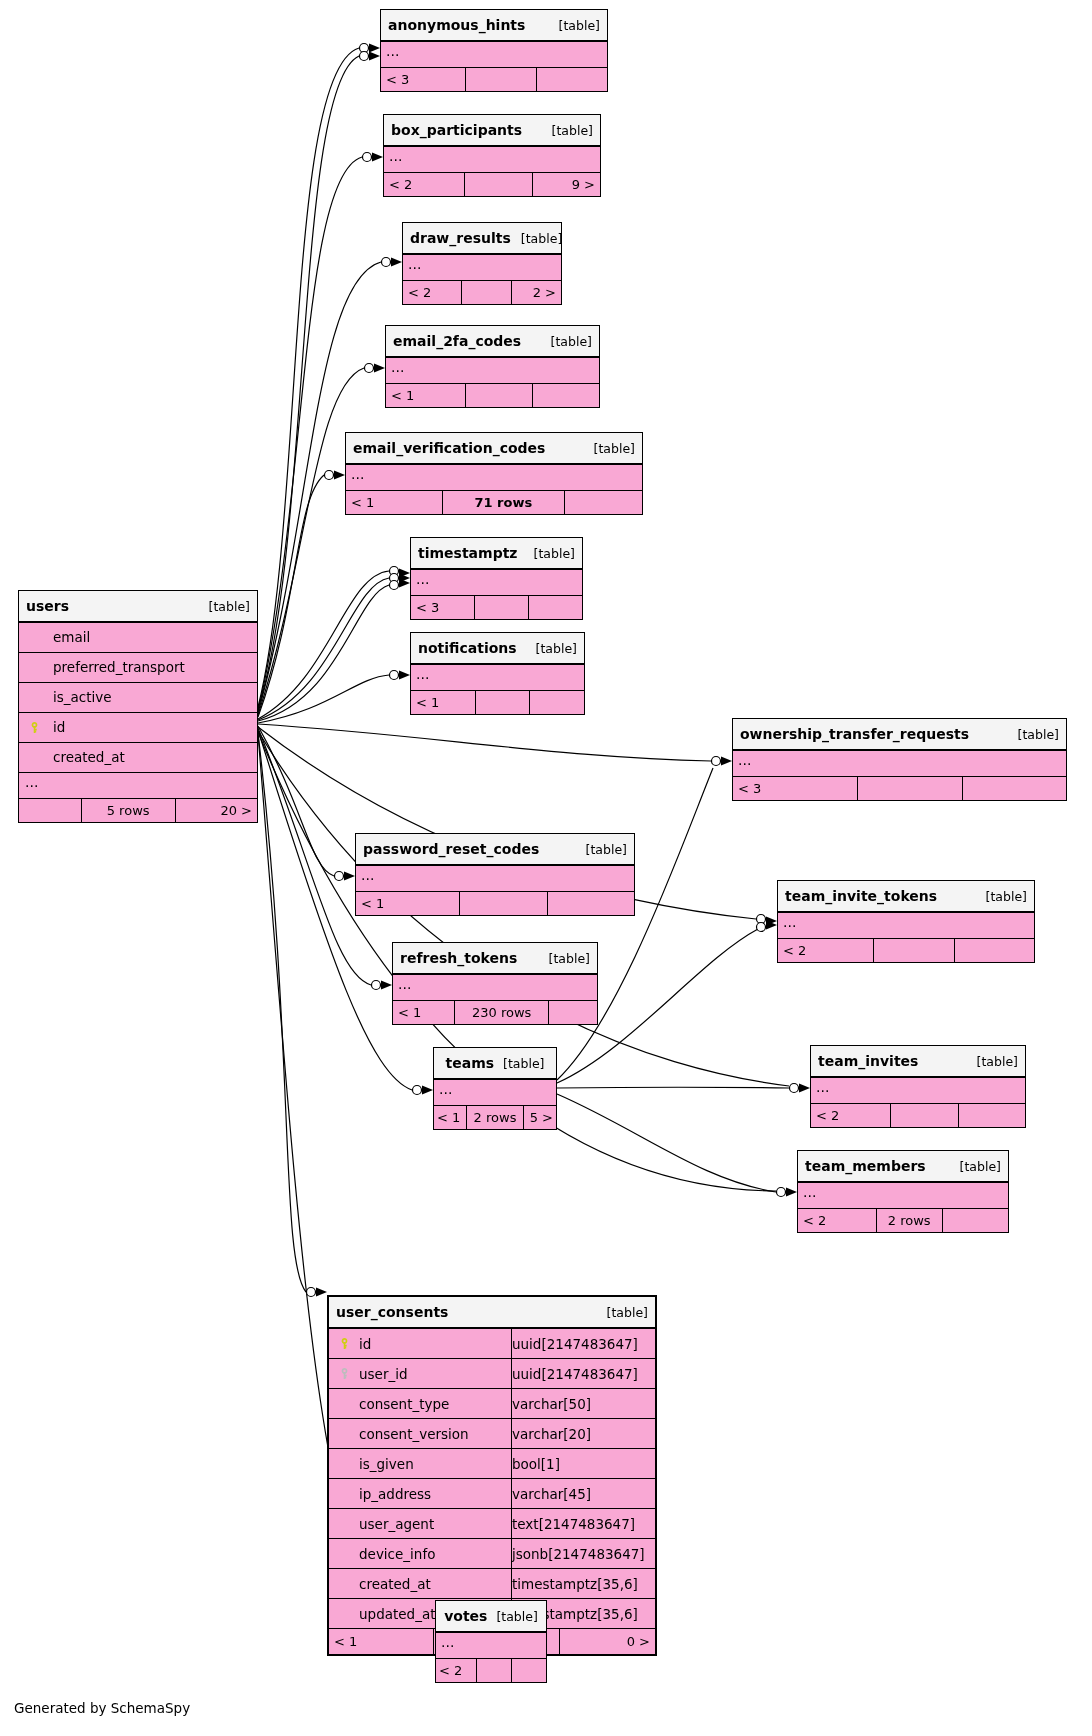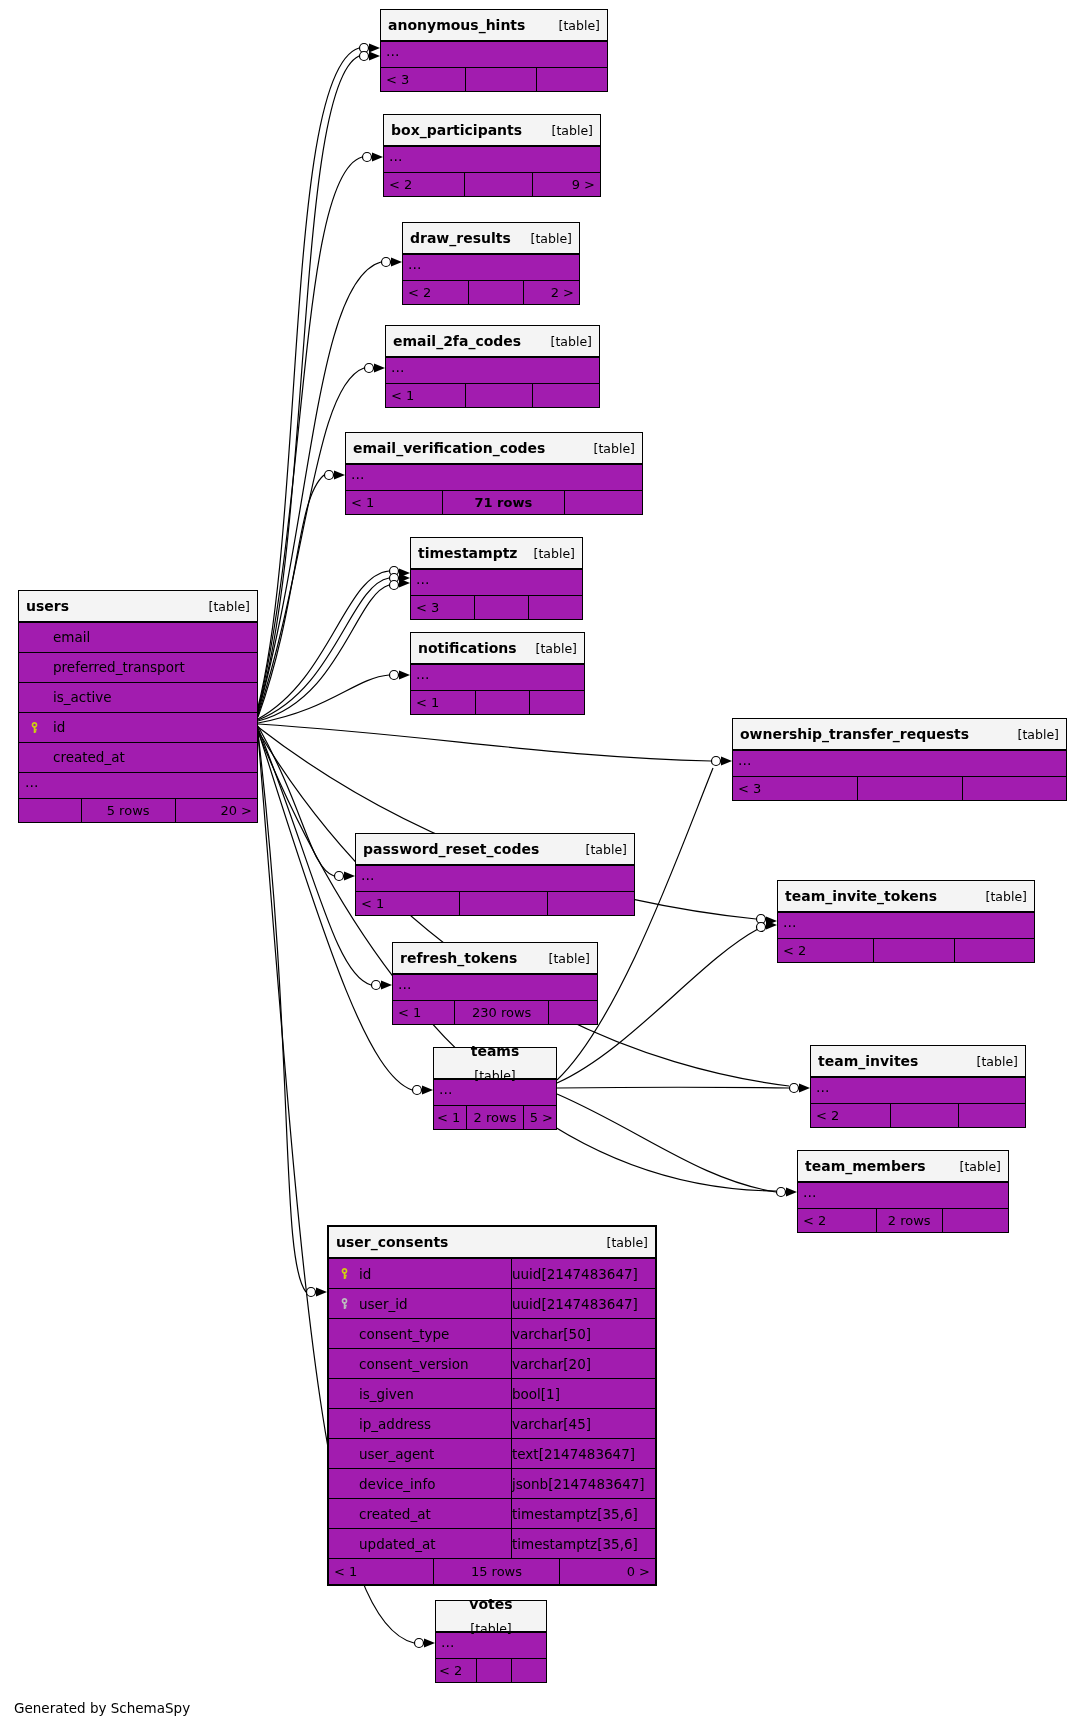--- a/index.html
+++ b/index.html
@@ -3,25 +3,25 @@
 <meta charset="utf-8">
 <style>
   html,body{margin:0;padding:0;background:#fff;}
   body{font-family:"DejaVu Sans","Liberation Sans",sans-serif;color:#000;}
   .canvas{position:relative;width:1092px;height:1736px;background:#fff;overflow:hidden;}
   svg.edges{position:absolute;left:0;top:0;z-index:1;}
   svg.edges path{fill:none;stroke:#000;stroke-width:1.2px;}
   svg.edges circle{fill:#fff;stroke:#000;stroke-width:1.2px;}
   svg.edges polygon{fill:#000;stroke:none;}
 
-  .entity{position:absolute;background:#a21caf;border:1px solid #000;box-sizing:border-box;z-index:2;}
+  .entity{position:absolute;background:#f9a8d4;border:1px solid #000;box-sizing:border-box;z-index:2;}
   .entity.focus{border-width:2px;}
   .e-hdr{display:flex;justify-content:space-between;align-items:center;gap:10px;
          background:#f4f4f4;border-bottom:2px solid #000;padding:0 7px;height:30px;}
-  .e-hdr.tight{justify-content:center;gap:9px;flex-direction:column;}
+  .e-hdr.tight{justify-content:center;gap:9px;}
   .e-title{font-weight:bold;font-size:14px;white-space:nowrap;}
   .e-tag{font-size:12.5px;white-space:nowrap;}
   .e-body{height:25px;line-height:18px;padding:0 5px;font-size:14px;border-bottom:1px solid #000;}
   .e-foot{display:flex;height:23px;align-items:stretch;font-size:13px;}
   .fc{display:flex;align-items:center;padding:0 5px;box-sizing:border-box;min-width:0;}
   .fl{justify-content:flex-start;}
   .fm{justify-content:center;border-left:1px solid #000;border-right:1px solid #000;}
   .fr{justify-content:flex-end;}
   .f38{flex:38;} .f31{flex:31;}
 
@@ -136,21 +136,21 @@
       <span class="e-tag">[table]</span>
     </div>
     <div class="e-body">...</div>
     <div class="e-foot">
       <span class="fc fl f38">&lt; 2</span>
       <span class="fc fm f31"></span>
       <span class="fc fr f31">9 &gt;</span>
     </div>
   </div>
 
-  <div class="entity" style="left:402px;top:222px;width:178px;">
+  <div class="entity" style="left:402px;top:222px;width:160px;">
     <div class="e-hdr">
       <span class="e-title">draw_results</span>
       <span class="e-tag">[table]</span>
     </div>
     <div class="e-body">...</div>
     <div class="e-foot">
       <span class="fc fl f38">&lt; 2</span>
       <span class="fc fm f31"></span>
       <span class="fc fr f31">2 &gt;</span>
     </div>
@@ -316,21 +316,21 @@
       <span class="e-tag">[table]</span>
     </div>
     <div class="e-body">...</div>
     <div class="e-foot">
       <span class="fc fl f38">&lt; 2</span>
       <span class="fc fm f31">2 rows</span>
       <span class="fc fr f31"></span>
     </div>
   </div>
 
-  <div class="entity focus" style="left:327px;top:1225px;width:330px;">
+  <div class="entity focus" style="left:327px;top:1295px;width:330px;">
     <div class="e-hdr">
       <span class="e-title">user_consents</span>
       <span class="e-tag">[table]</span>
     </div>
     <div class="uc">
       <span class="kcol">
           <svg class="key key-pk" viewBox="0 0 20 20">
             <circle cx="10" cy="5.2" r="3.1" fill="none" stroke="currentColor" stroke-width="2.6"></circle>
             <path d="M10 8.3 L10 17.5 M10 12.5 L13.4 12.5 M10 15.6 L12.6 15.6" stroke="currentColor" stroke-width="2.4" fill="none"></path>
           </svg>

